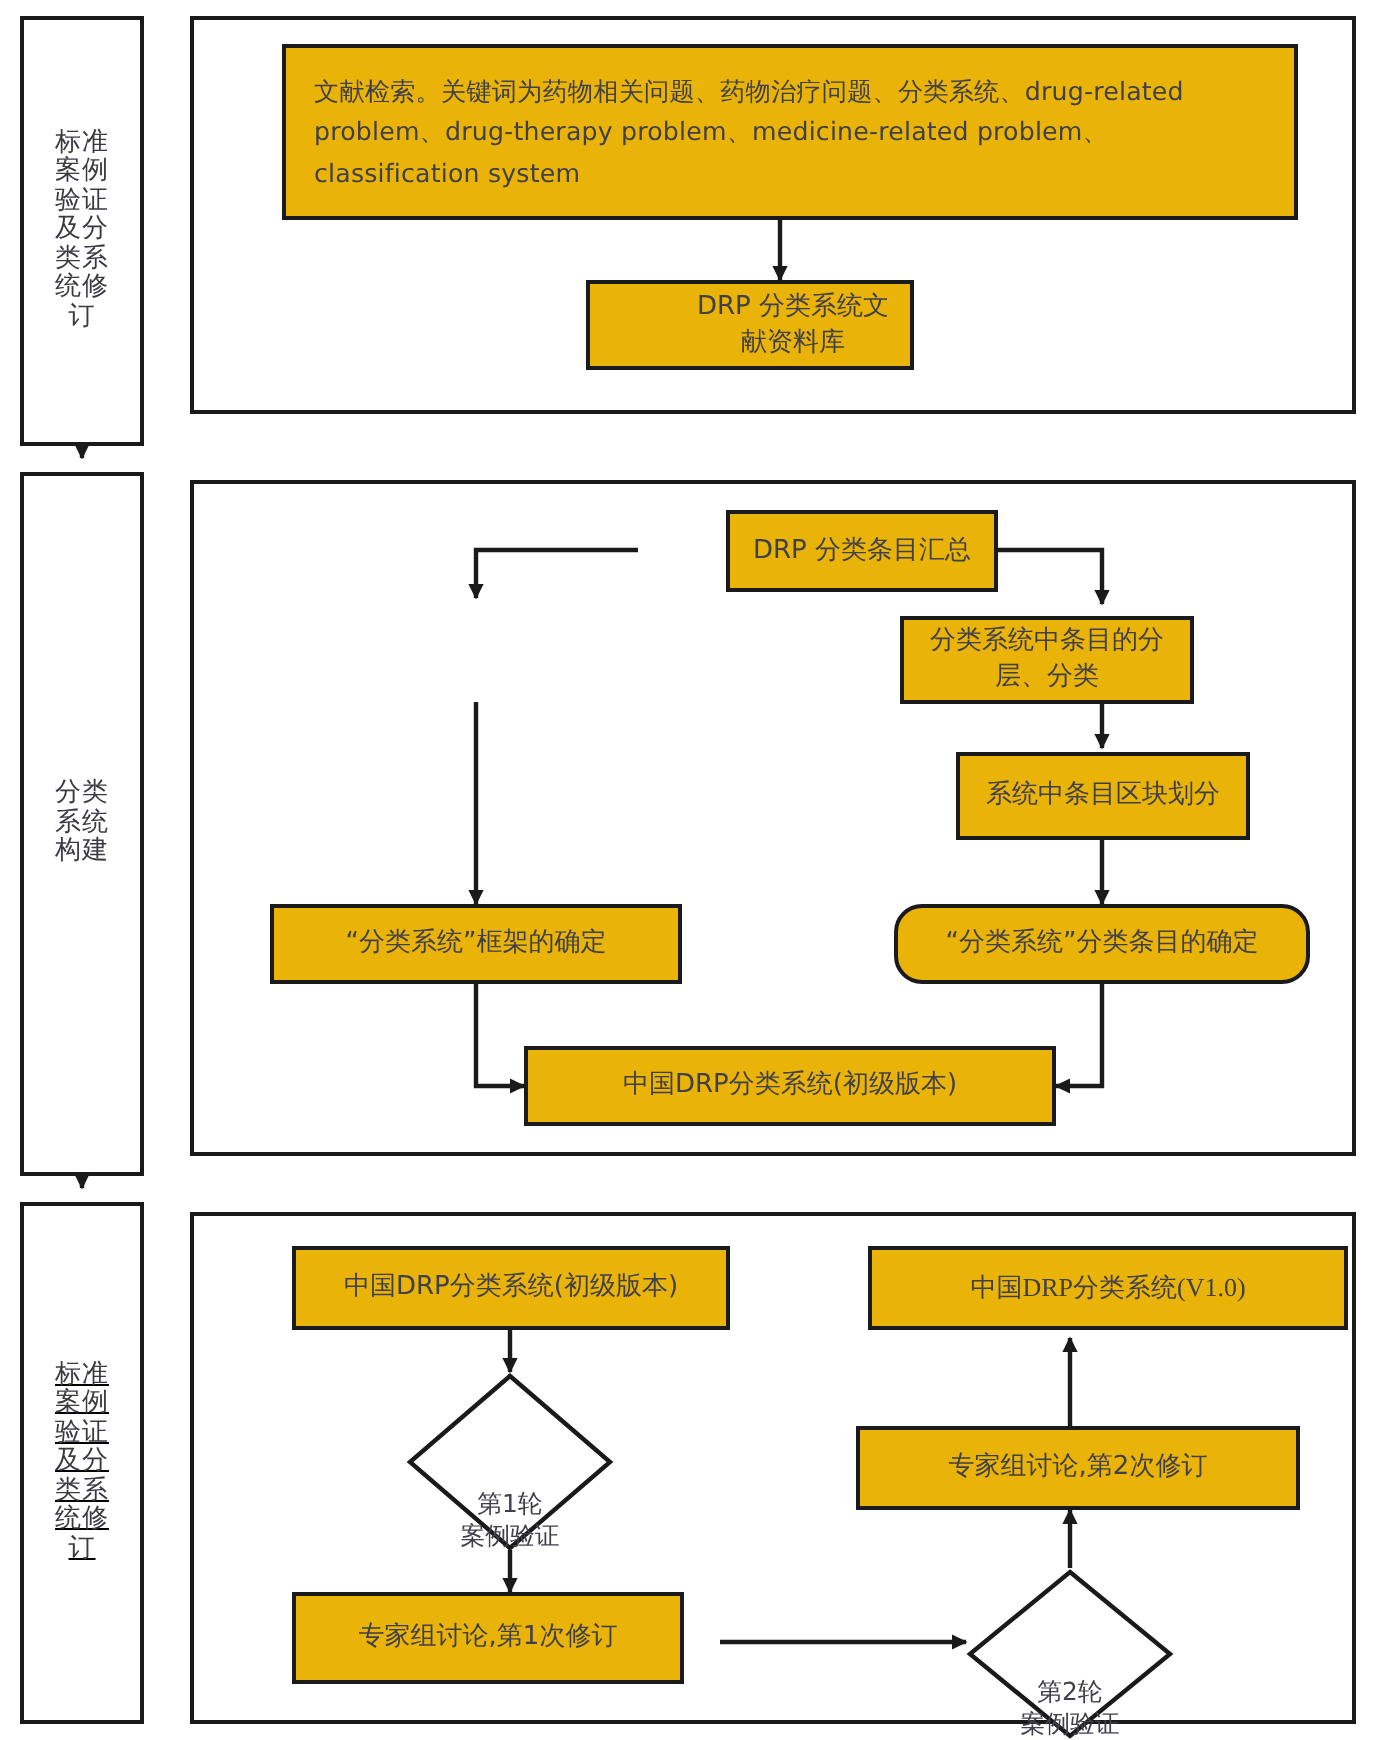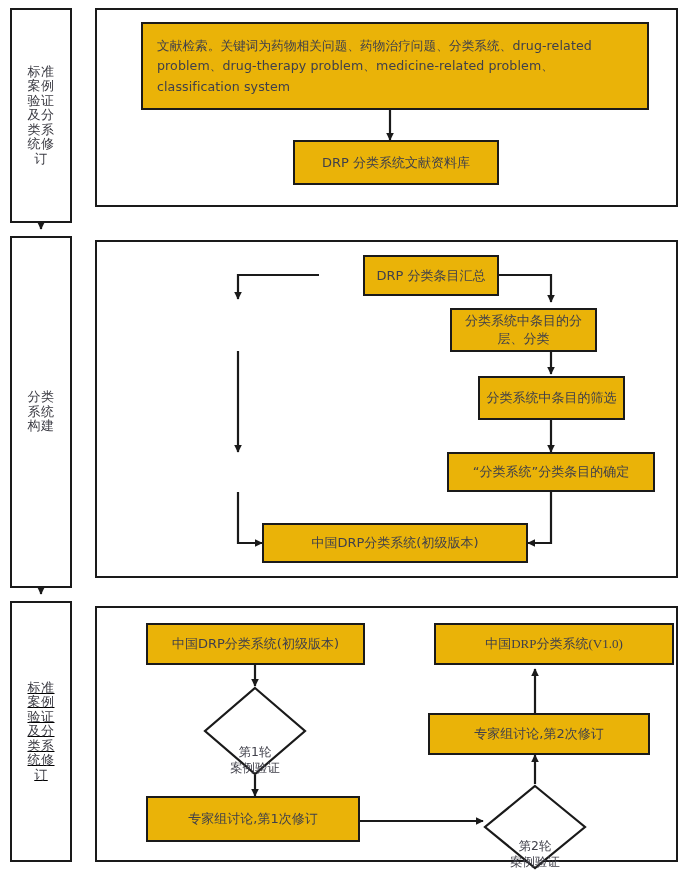--- a/index.html
+++ b/index.html
@@ -155,33 +155,34 @@
   </div>
 
   <div class="stage-bar" style="left:10px; top:601px; width:62px; height:261px;text-decoration:underline;">
     <div class="stage-text">标准案例验证及分类系统修订</div>
   </div>
 
   <div class="panel" style="left:95px; top:8px; width:583px; height:199px;"></div>
 
   <div class="node para" style="left:141px; top:22px; width:508px; height:88px;">文献检索。关键词为药物相关问题、药物治疗问题、分类系统、drug-related problem、drug-therapy problem、medicine-related problem、classification system</div>
 
-  <div class="node" style="left:293px; top:140px; width:206px; height:45px;">DRP 分类系统文献资料库</div>
+  <div class="node" style="left:293px; top:140px; width:164px; height:45px;padding-left:48px;">DRP 分类系统文献资料库</div>
 
   <div class="panel" style="left:95px; top:240px; width:583px; height:338px;"></div>
 
   <div class="node" style="left:319px; top:255px; width:136px; height:41px;margin-left:44px;">DRP 分类条目汇总</div>
 
 
   <div class="node" style="left:450px; top:308px; width:147px; height:44px;">分类系统中条目的分层、分类</div>
 
-  <div class="node" style="left:478px; top:376px; width:147px; height:44px;">分类系统中条目的筛选</div>
-
-
-  <div class="node" style="left:447px; top:452px; width:208px; height:40px;">“分类系统”分类条目的确定</div>
+  <div class="node" style="left:478px; top:376px; width:147px; height:44px;">系统中条目区块划分</div>
+
+  <div class="node" style="left:135px; top:452px; width:206px; height:40px;">“分类系统”框架的确定</div>
+
+  <div class="node" style="left:447px; top:452px; width:208px; height:40px;border-radius:14px;">“分类系统”分类条目的确定</div>
 
   <div class="node" style="left:262px; top:523px; width:266px; height:40px;">中国DRP分类系统(初级版本)</div>
 
   <div class="panel" style="left:95px; top:606px; width:583px; height:256px;"></div>
 
   <div class="node" style="left:146px; top:623px; width:219px; height:42px;">中国DRP分类系统(初级版本)</div>
 
   <div class="node" style="left:434px; top:623px; width:240px; height:42px;font-family:Liberation Serif, serif;">中国DRP分类系统(V1.0)</div>
 
   <div class="diamond" style="left:203px; top:686px; width:104px; height:90px;">
@@ -189,21 +190,21 @@
       <polygon points="52,2 102,45 52,88 2,45" fill="#ffffff" stroke="#1a1a1a" stroke-width="2.2"></polygon>
     </svg>
     <div class="dlabel">
       <div>
         <div>第1轮</div>
         <div>案例验证</div>
       </div>
     </div>
   </div>
 
-  <div class="node" style="left:146px; top:796px; width:214px; height:46px;">专家组讨论,第1次修订</div>
+  <div class="node" style="left:146px; top:796px; width:196px; height:46px;">专家组讨论,第1次修订</div>
 
   <div class="diamond" style="left:483px; top:784px; width:104px; height:86px;">
     <svg class="dshape" viewBox="0 0 104 86">
       <polygon points="52,2 102,43 52,84 2,43" fill="#ffffff" stroke="#1a1a1a" stroke-width="2.2"></polygon>
     </svg>
     <div class="dlabel">
       <div>
         <div>第2轮</div>
         <div>案例验证</div>
       </div>

